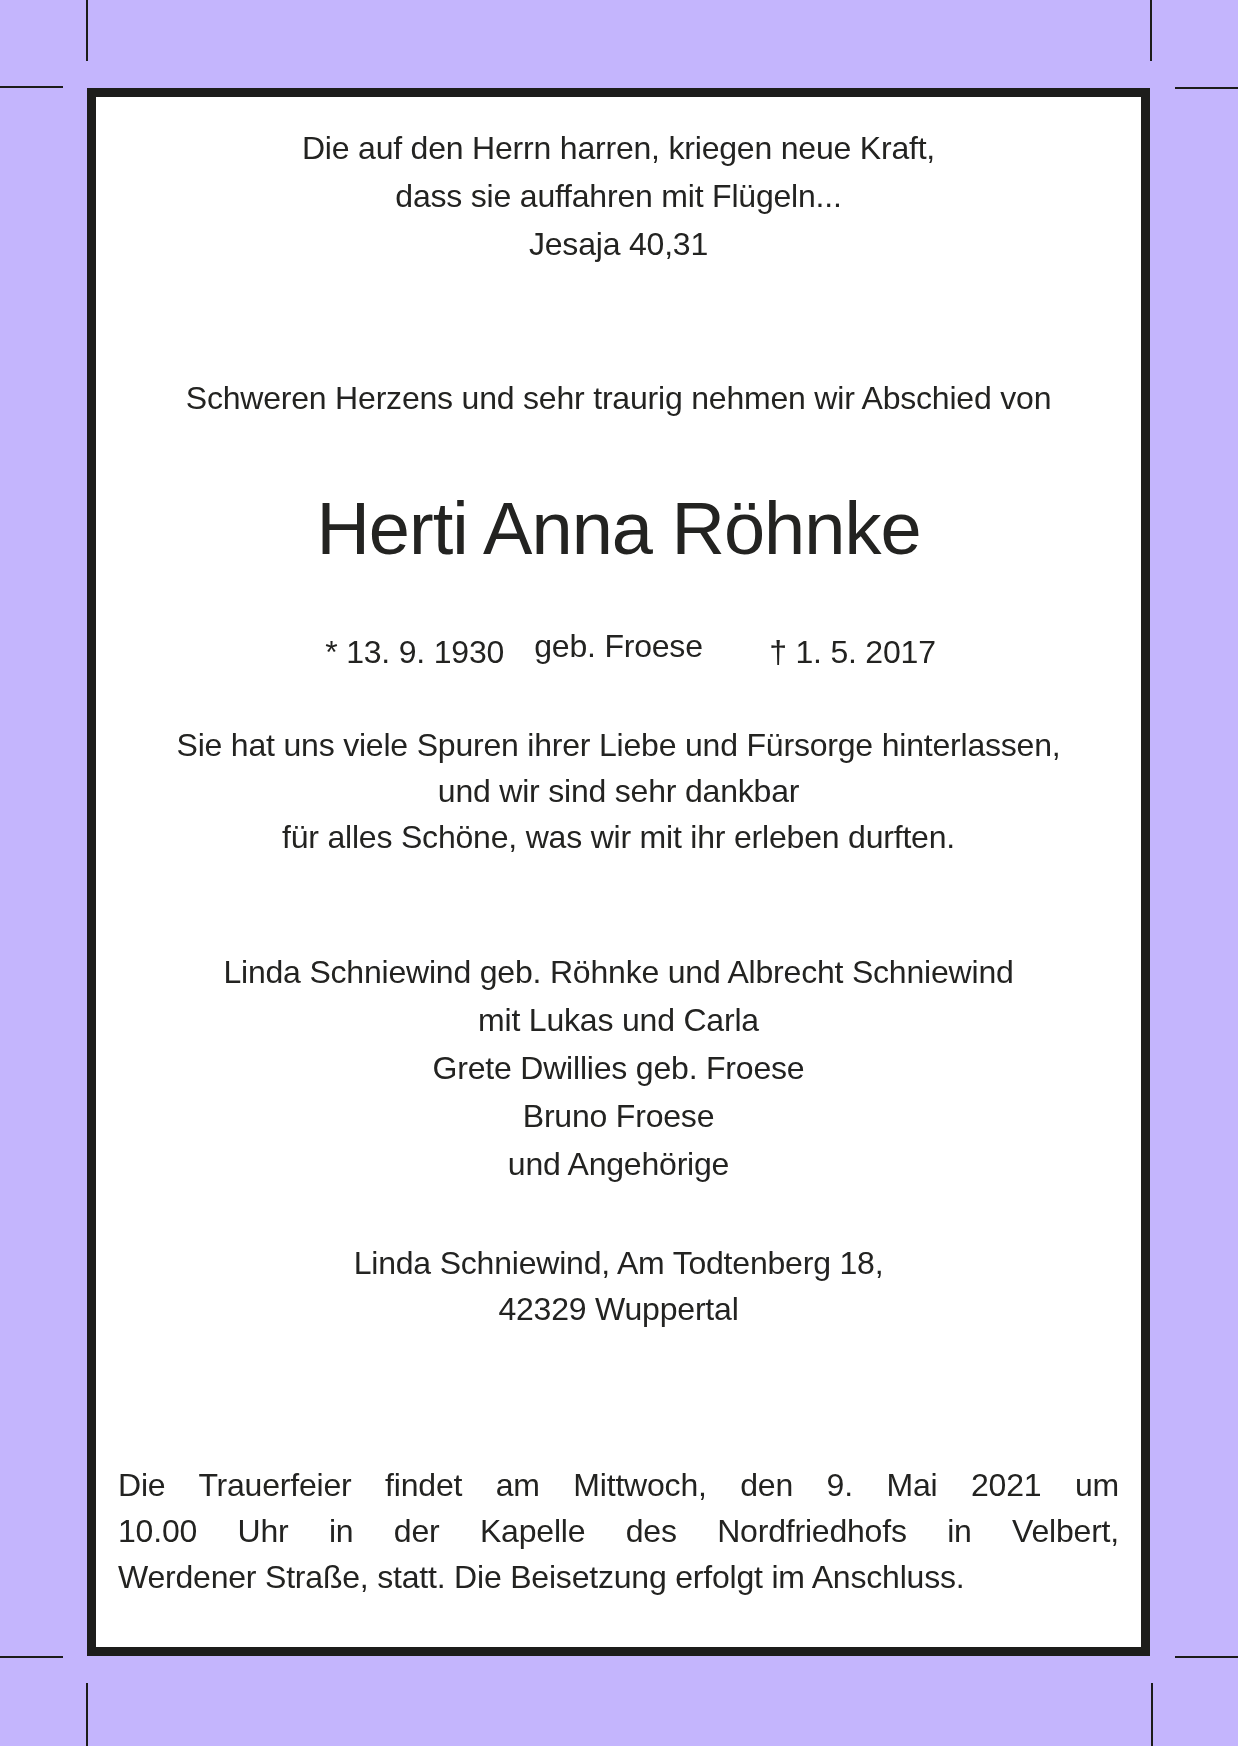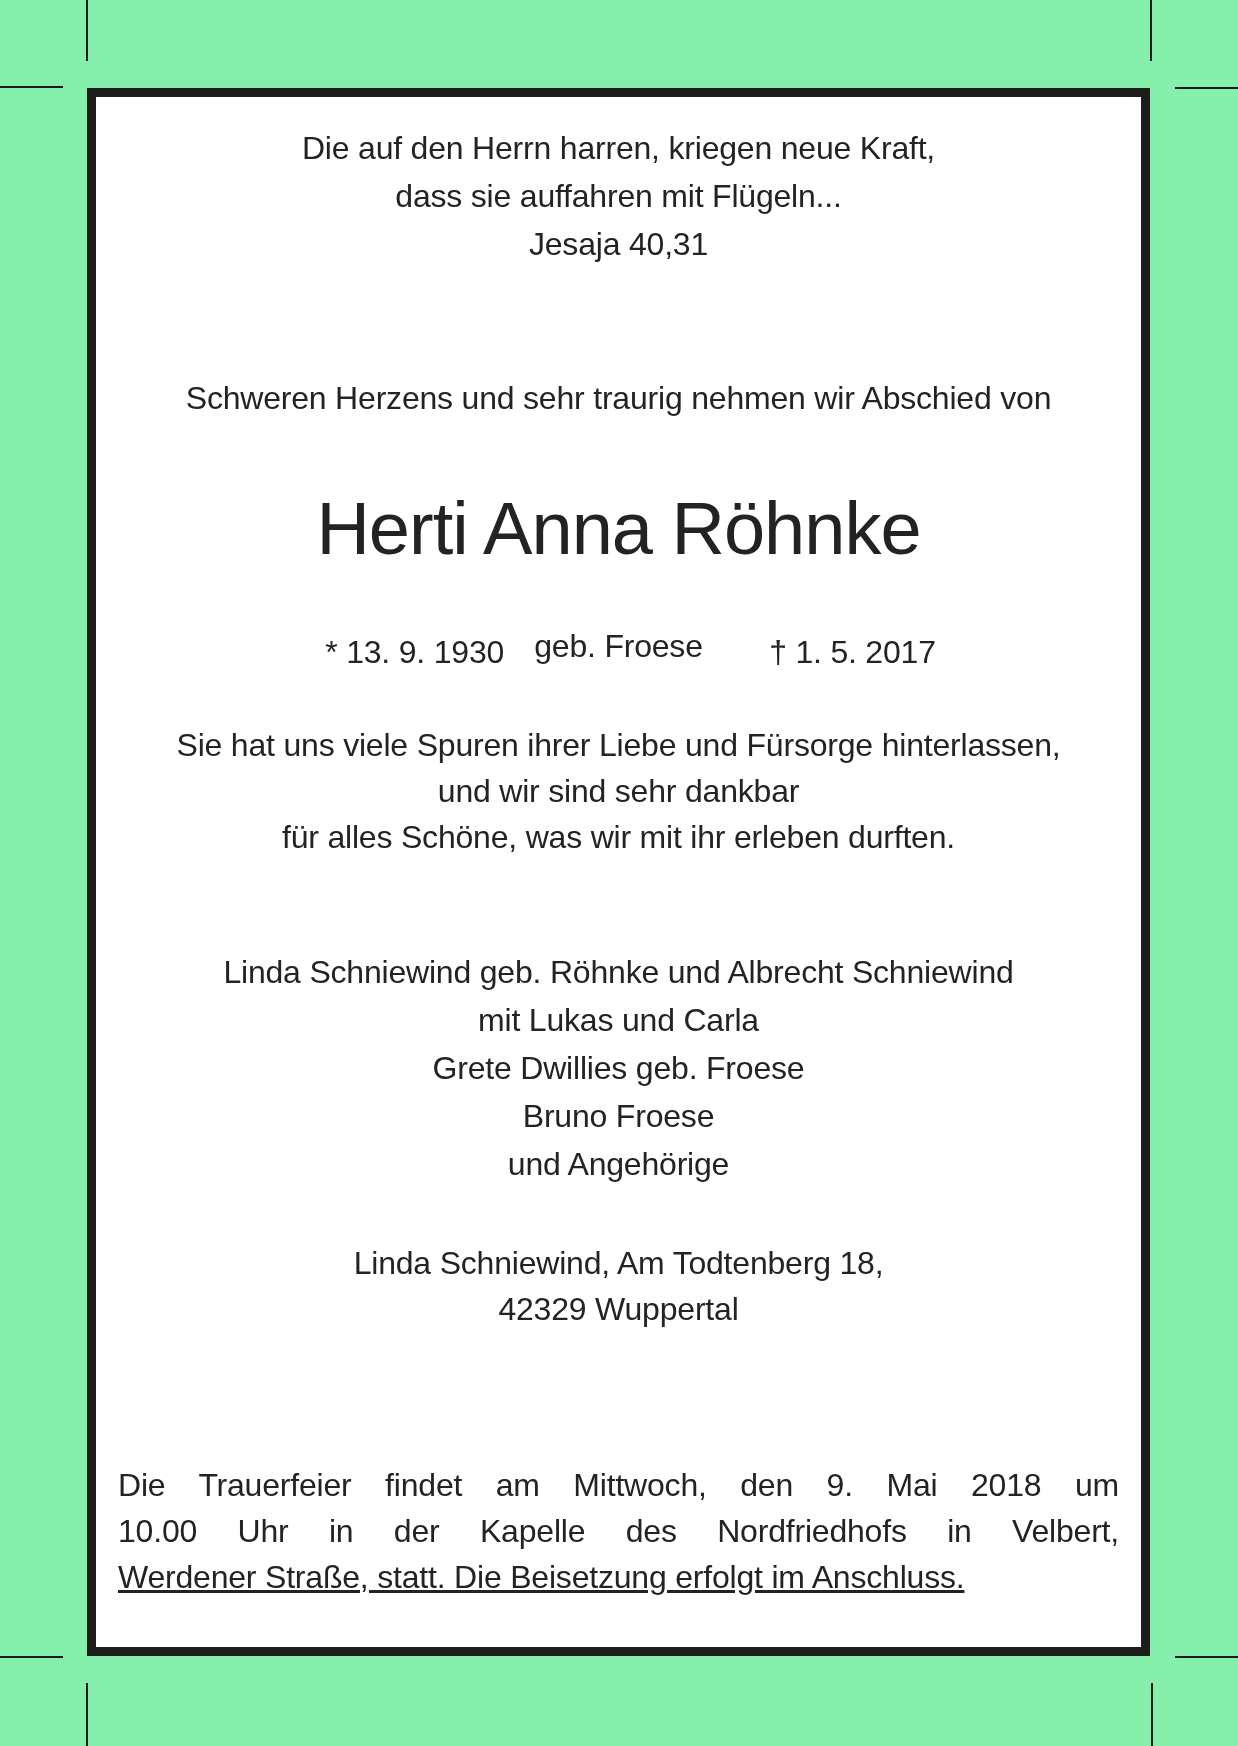--- a/index.html
+++ b/index.html
@@ -1,21 +1,21 @@
 <!DOCTYPE html>
 <html><head>
 <meta charset="utf-8">
 <style>
   * { margin: 0; padding: 0; box-sizing: border-box; }
   html, body { background: #ffffff; }
   .page {
     position: relative;
     width: 1238px;
     height: 1746px;
-    background: #86efac;
+    background: #c4b5fd;
     font-family: "Liberation Sans", "DejaVu Sans", sans-serif;
     color: #232321;
     overflow: hidden;
   }
   .crop {
     position: absolute;
     background: #1c1c1a;
   }
   .frame {
     position: absolute;
@@ -37,21 +37,21 @@
   .quote    { top: 124px;  line-height: 48px; }
   .intro    { top: 374px;  line-height: 48px; }
   .name     { top: 488px;  line-height: 82px; font-size: 74px; letter-spacing: -1px; }
   .maiden   { top: 576px;  line-height: 48px; margin-top: 46px; }
   .dates    { top: 628px;  line-height: 48px; display: flex; justify-content: center; gap: 265px; padding-left: 24px; }
   .tribute  { top: 722px;  line-height: 46px; }
   .mourners { top: 948px;  line-height: 48px; }
   .address  { top: 1240px; line-height: 46px; }
   .funeral  { top: 1462px; line-height: 46px; padding: 0 22px; text-align: justify; }
   .funeral .jline { display: block; text-align: justify; text-align-last: justify; }
-  .funeral .jline-last { text-align-last: auto; white-space: nowrap; text-decoration: underline; }
+  .funeral .jline-last { text-align-last: auto; white-space: nowrap; }
   .line { display: block; }
 </style>
 </head>
 <body>
 
 <div class="page">
 
   <div class="crop" style="left:86px;  top:0;      width:2px;  height:61px;"></div>
   <div class="crop" style="left:0;     top:86px;   width:63px; height:2px;"></div>
   <div class="crop" style="left:1150px;top:0;      width:2px;  height:61px;"></div>
@@ -99,18 +99,18 @@
     <span class="line">Bruno Froese</span>
     <span class="line">und Angehörige</span>
   </div>
 
   <div class="block address">
     <span class="line">Linda Schniewind, Am Todtenberg 18,</span>
     <span class="line">42329  Wuppertal</span>
   </div>
 
   <div class="block funeral">
-    <span class="jline">Die Trauerfeier findet am Mittwoch, den 9. Mai 2018 um</span>
+    <span class="jline">Die Trauerfeier findet am Mittwoch, den 9. Mai 2021 um</span>
     <span class="jline">10.00 Uhr in der Kapelle des Nordfriedhofs in Velbert,</span>
     <span class="jline jline-last">Werdener Straße, statt. Die Beisetzung erfolgt im Anschluss.</span>
   </div>
 
 </div>
 
 </body></html>

